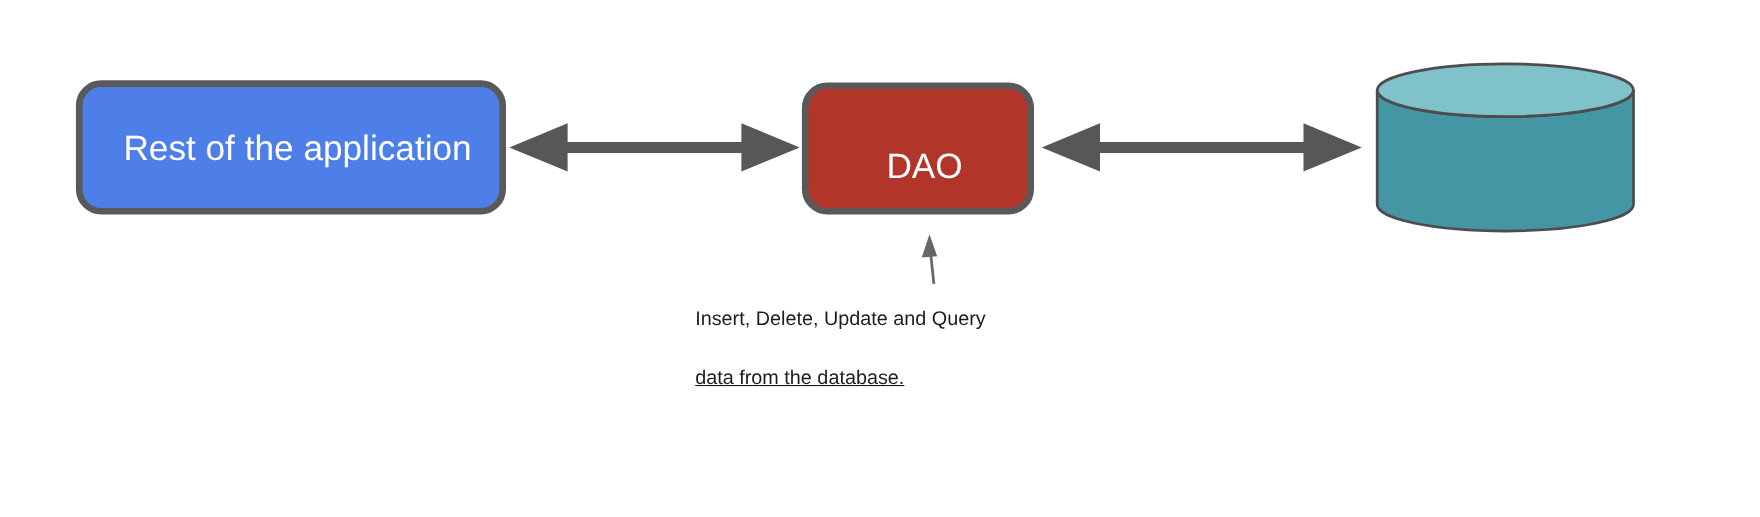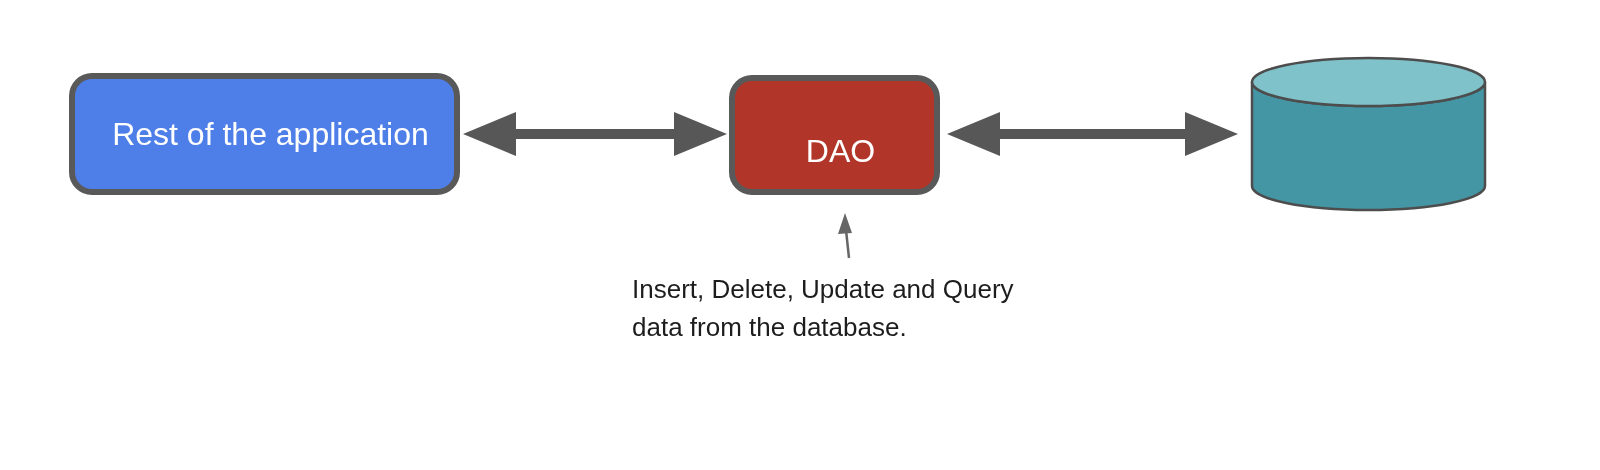--- a/index.html
+++ b/index.html
@@ -36,25 +36,25 @@
   .label-app      { left: 69px;  top: 73px;  width: 391px; height: 122px; font-size: 32px; }
   .label-dao      { left: 729px; top: 75px;  width: 211px; height: 152px; font-size: 32px; }
   .label-database { left: 1252px; top: 90px; width: 233px; height: 110px; font-size: 36px; }
 
   .annotation {
     position: absolute;
     left: 632px;
     top: 272px;
     width: 460px;
     color: #1d1d1d;
-    font-size: 26px;
+    font-size: 18px;
     line-height: 34px;
   }
   .annotation .line { display: block; }
-  .annotation .line2 { margin-top: 4px; }
+  .annotation .line2 { margin-top: 20px; text-decoration: underline; }
 </style>
 </head>
 <body>
 
 <div class="canvas">
 
   <svg class="shapes" viewBox="0 0 1600 470">
 
     <rect x="72" y="76" width="385" height="116" rx="20" ry="20" class="node-outline" fill="#4e7fe8"></rect>
 

